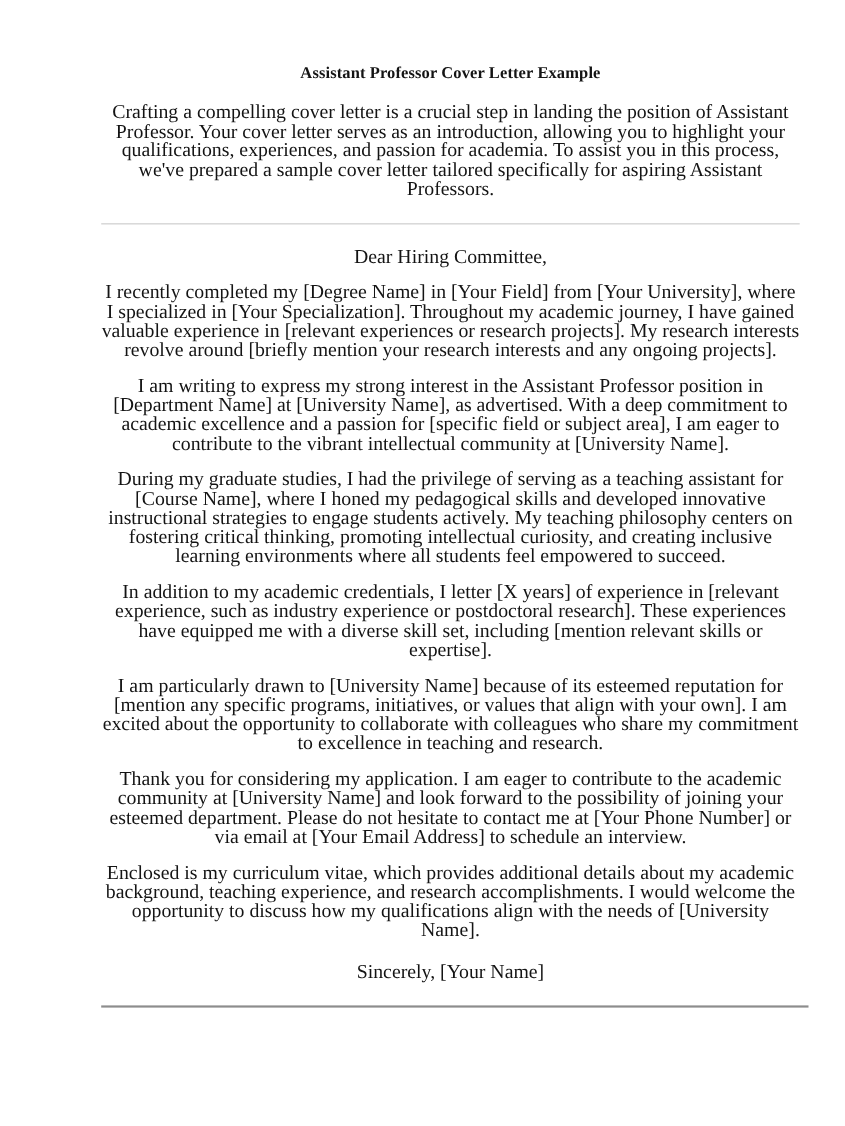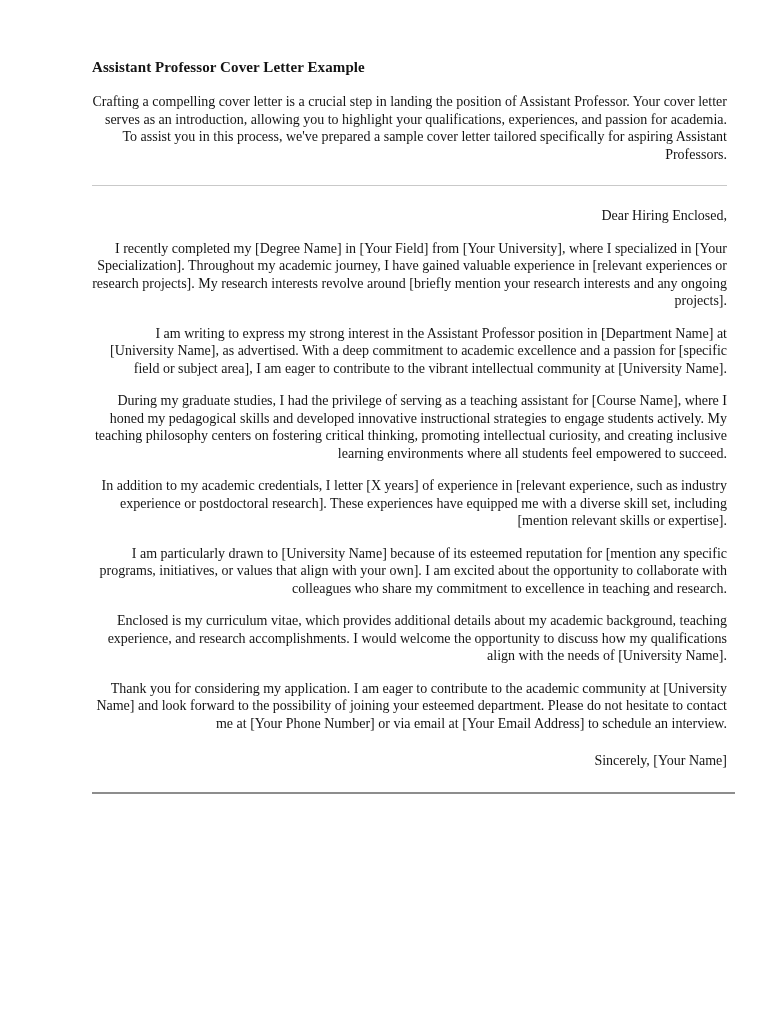--- a/index.html
+++ b/index.html
@@ -23,26 +23,27 @@
   }
   .content {
     width: 635px;
   }
   h1.doc-title {
     font-size: 15px;
     font-weight: bold;
     margin: 0 0 16px 0;
     line-height: 19px;
     letter-spacing: 0.1px;
+    text-align: center;
   }
   p {
-    font-size: 14px;
+    font-size: 18px;
     line-height: 17.5px;
     margin: 0 0 15px 0;
-    text-align: right;
+    text-align: center;
   }
   p.intro {
     margin-bottom: 0;
   }
   hr.divider-light {
     border: none;
     border-top: 1px solid #c9c9c9;
     margin: 22px 0 0 0;
     width: 635px;
   }
@@ -68,35 +69,35 @@
 
     <h1 class="doc-title">Assistant Professor Cover Letter Example</h1>
 
     <p class="intro">Crafting a compelling cover letter is a crucial step in landing the position of Assistant Professor. Your cover letter serves as an introduction, allowing you to highlight your qualifications, experiences, and passion for academia. To assist you in this process, we've prepared a sample cover letter tailored specifically for aspiring Assistant Professors.</p>
 
     <hr class="divider-light">
 
     <div class="letter">
 
 
-      <p>Dear Hiring Enclosed,</p>
+      <p>Dear Hiring Committee,</p>
 
       <p>I recently completed my [Degree Name] in [Your Field] from [Your University], where I specialized in [Your Specialization]. Throughout my academic journey, I have gained valuable experience in [relevant experiences or research projects]. My research interests revolve around [briefly mention your research interests and any ongoing projects].</p>
 
       <p>I am writing to express my strong interest in the Assistant Professor position in [Department Name] at [University Name], as advertised. With a deep commitment to academic excellence and a passion for [specific field or subject area], I am eager to contribute to the vibrant intellectual community at [University Name].</p>
 
       <p>During my graduate studies, I had the privilege of serving as a teaching assistant for [Course Name], where I honed my pedagogical skills and developed innovative instructional strategies to engage students actively. My teaching philosophy centers on fostering critical thinking, promoting intellectual curiosity, and creating inclusive learning environments where all students feel empowered to succeed.</p>
 
       <p>In addition to my academic credentials, I letter [X years] of experience in [relevant experience, such as industry experience or postdoctoral research]. These experiences have equipped me with a diverse skill set, including [mention relevant skills or expertise].</p>
 
       <p>I am particularly drawn to [University Name] because of its esteemed reputation for [mention any specific programs, initiatives, or values that align with your own]. I am excited about the opportunity to collaborate with colleagues who share my commitment to excellence in teaching and research.</p>
 
+      <p>Thank you for considering my application. I am eager to contribute to the academic community at [University Name] and look forward to the possibility of joining your esteemed department. Please do not hesitate to contact me at [Your Phone Number] or via email at [Your Email Address] to schedule an interview.</p>
+
       <p>Enclosed is my curriculum vitae, which provides additional details about my academic background, teaching experience, and research accomplishments. I would welcome the opportunity to discuss how my qualifications align with the needs of [University Name].</p>
-
-      <p>Thank you for considering my application. I am eager to contribute to the academic community at [University Name] and look forward to the possibility of joining your esteemed department. Please do not hesitate to contact me at [Your Phone Number] or via email at [Your Email Address] to schedule an interview.</p>
 
       <p>Sincerely, [Your Name]</p>
     </div>
 
     <hr class="divider-dark">
 
   </div>
 </div>
 
 </body></html>

